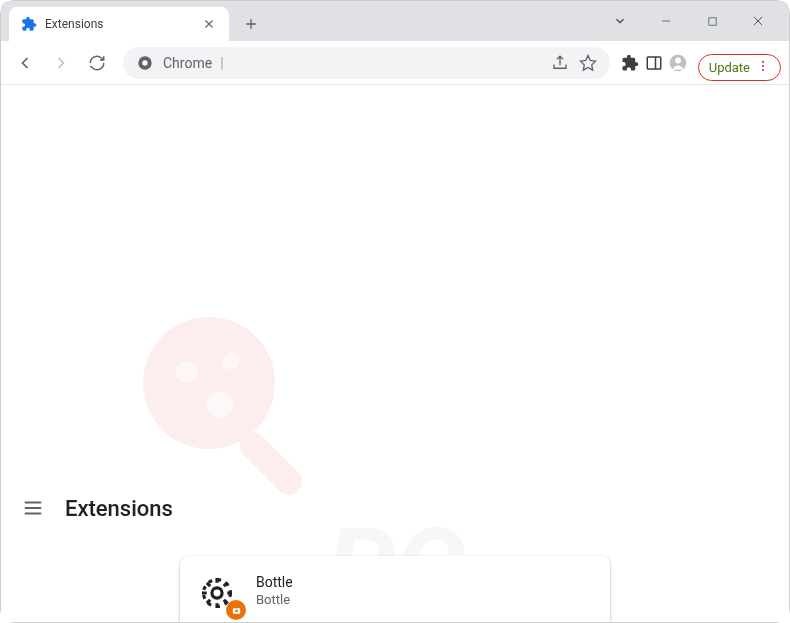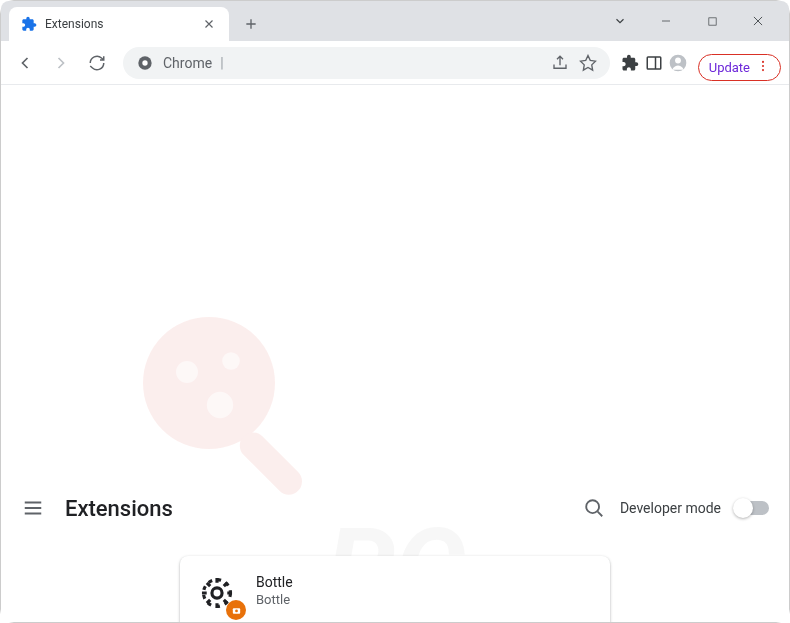--- a/index.html
+++ b/index.html
@@ -18,21 +18,21 @@
 .win-btn { width: 46px; height: 40px; display: flex; align-items: center; justify-content: center; color: #3c4043; }
 
 .toolbar { height: 44px; background: #fff; border-bottom: 1px solid #e8eaed; display: flex; align-items: center; padding: 6px 8px; gap: 4px; }
 .nav-btn { width: 32px; height: 32px; display: flex; align-items: center; justify-content: center; color: #5f6368; border-radius: 50%; }
 .nav-btn.disabled { color: #bdc1c6; }
 .omnibox { flex: 1; height: 32px; background: #f1f3f4; border-radius: 16px; display: flex; align-items: center; padding: 0 12px; gap: 8px; margin: 0 6px; }
 .omnibox-text { font-size: 14px; color: #5f6368; display: flex; align-items: center; gap: 4px; }
 .omnibox-text .sep { color: #9aa0a6; margin: 0 4px; }
 .omnibox-right { margin-left: auto; display: flex; gap: 8px; align-items: center; }
 .tb-icon { width: 20px; height: 20px; display: flex; align-items: center; justify-content: center; color: #5f6368; }
-.update-btn { border: 1px solid #d93025; color: #6d28d9; border-radius: 16px; padding: 4px 10px; font-size: 13px; display: flex; align-items: center; gap: 6px; margin-left: 6px; margin-top: 9px; }
+.update-btn { border: 1px solid #d93025; color: #4d7c0f; border-radius: 16px; padding: 4px 10px; font-size: 13px; display: flex; align-items: center; gap: 6px; margin-left: 6px; margin-top: 9px; }
 .menu-dots { color: #d93025; }
 
 .page { flex: 1; background: #fff; position: relative; overflow: hidden; }
 .page-header { height: 56px; display: flex; align-items: center; padding: 0 20px; gap: 20px; }
 .hamburger { width: 24px; height: 24px; display: flex; align-items: center; justify-content: center; color: #5f6368; }
 .page-title { font-size: 22px; color: #202124; font-weight: 500; }
 .header-right { margin-left: auto; display: flex; align-items: center; gap: 14px; }
 .search-btn { width: 24px; height: 24px; display: flex; align-items: center; justify-content: center; color: #5f6368; }
 .dev-mode-label { font-size: 14px; color: #3c4043; }
 .toggle { width: 34px; height: 14px; background: #bdc1c6; border-radius: 7px; position: relative; }
@@ -185,30 +185,20 @@
       <div style="font-size:80px">risk.com</div>
     </div>
 
     <div class="page-header">
       <div class="hamburger">
         <svg viewBox="0 0 24 24" width="22" height="22" fill="none" stroke="currentColor" stroke-width="2">
             <path d="M3 6h18M3 12h18M3 18h18"></path>
           </svg>
       </div>
       <div class="page-title">Extensions</div>
-      <div class="header-right">
-        <div class="search-btn">
-          <svg viewBox="0 0 24 24" width="22" height="22" fill="none" stroke="currentColor" stroke-width="2">
-              <circle cx="10.5" cy="10.5" r="7"></circle>
-              <path d="M21 21l-5-5"></path>
-            </svg>
-        </div>
-        <span class="dev-mode-label">Developer mode</span>
-        <div class="toggle"></div>
-      </div>
     </div>
 
     <div class="content-area">
       <div class="ext-card">
         <div class="ext-top">
           <div class="ext-icon-wrap">
             <svg class="ext-gear" viewBox="0 0 24 24" fill="none" stroke="#202124" stroke-width="2">
               <circle cx="12" cy="12" r="3.2"></circle>
               <path d="M12 2.5v3M12 18.5v3M21.5 12h-3M5.5 12h-3M18.4 5.6l-2.1 2.1M7.7 16.3l-2.1 2.1M18.4 18.4l-2.1-2.1M7.7 7.7L5.6 5.6"></path>
               <circle cx="12" cy="12" r="8.5" stroke-dasharray="2.5 3.2"></circle>

